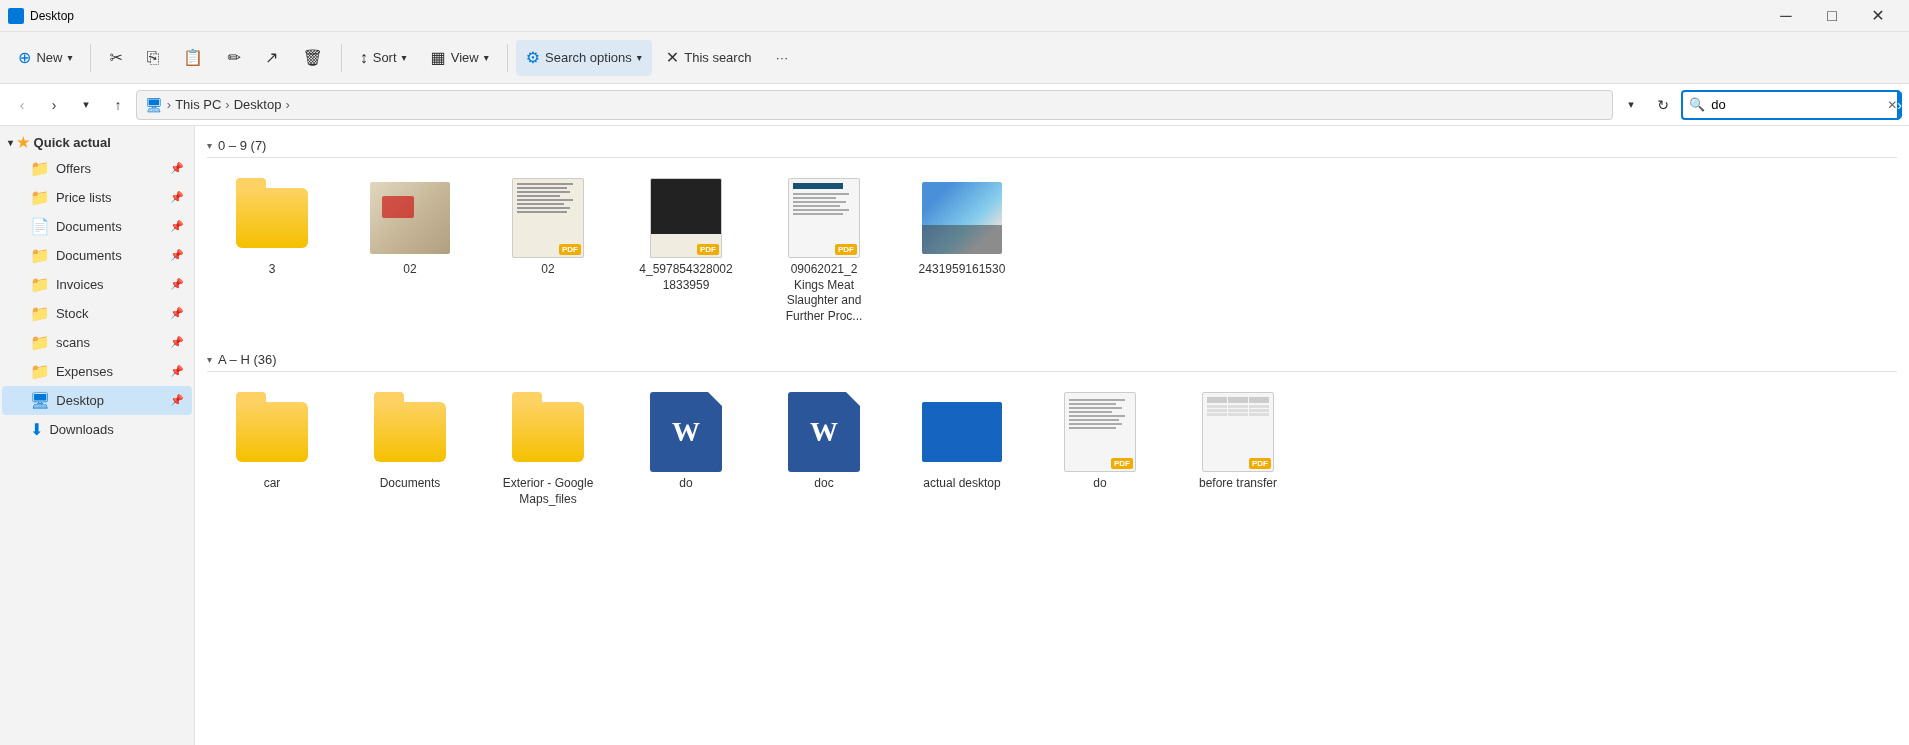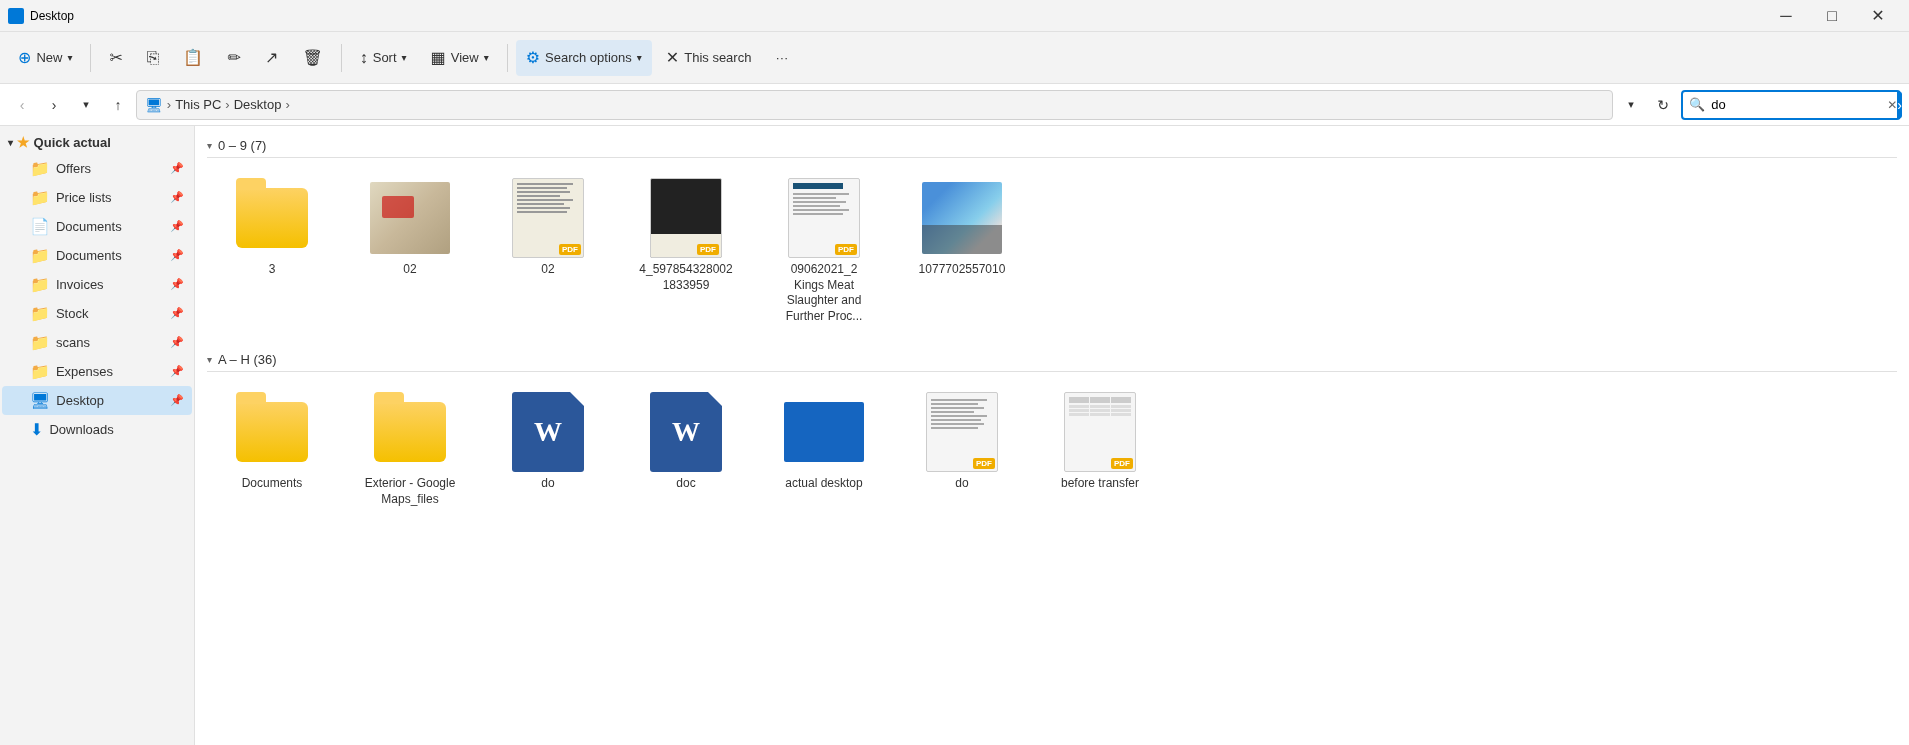--- a/index.html
+++ b/index.html
@@ -378,33 +378,39 @@
 Slaughter and
 Further Proc...</span>
         </div>
 
         <div class="file-item">
           <div class="file-thumb">
             <div class="photo-thumb" style="width:80px; height:72px; background: linear-gradient(135deg, #4a90d9 20%, #87CEEB 60%, #ddd 80%); position:relative;">
               <div style="position:absolute; bottom:0; left:0; right:0; height:40%; background:rgba(60,60,60,0.5);"></div>
             </div>
           </div>
-          <span class="file-name">1077702557010</span>
+          <span class="file-name">2431959161530</span>
         </div>
 
       </div>
     </div>
 
     <div class="section-group">
       <div class="section-header">
         <span class="chevron">▾</span>
         <span>A – H (36)</span>
       </div>
       <div class="file-grid">
 
+        <div class="file-item">
+          <div class="file-thumb">
+            <div class="folder-thumb"></div>
+          </div>
+          <span class="file-name">car</span>
+        </div>
 
 
         <div class="file-item">
           <div class="file-thumb">
             <div class="folder-thumb"></div>
           </div>
           <span class="file-name">Documents</span>
         </div>
 
         <div class="file-item">

